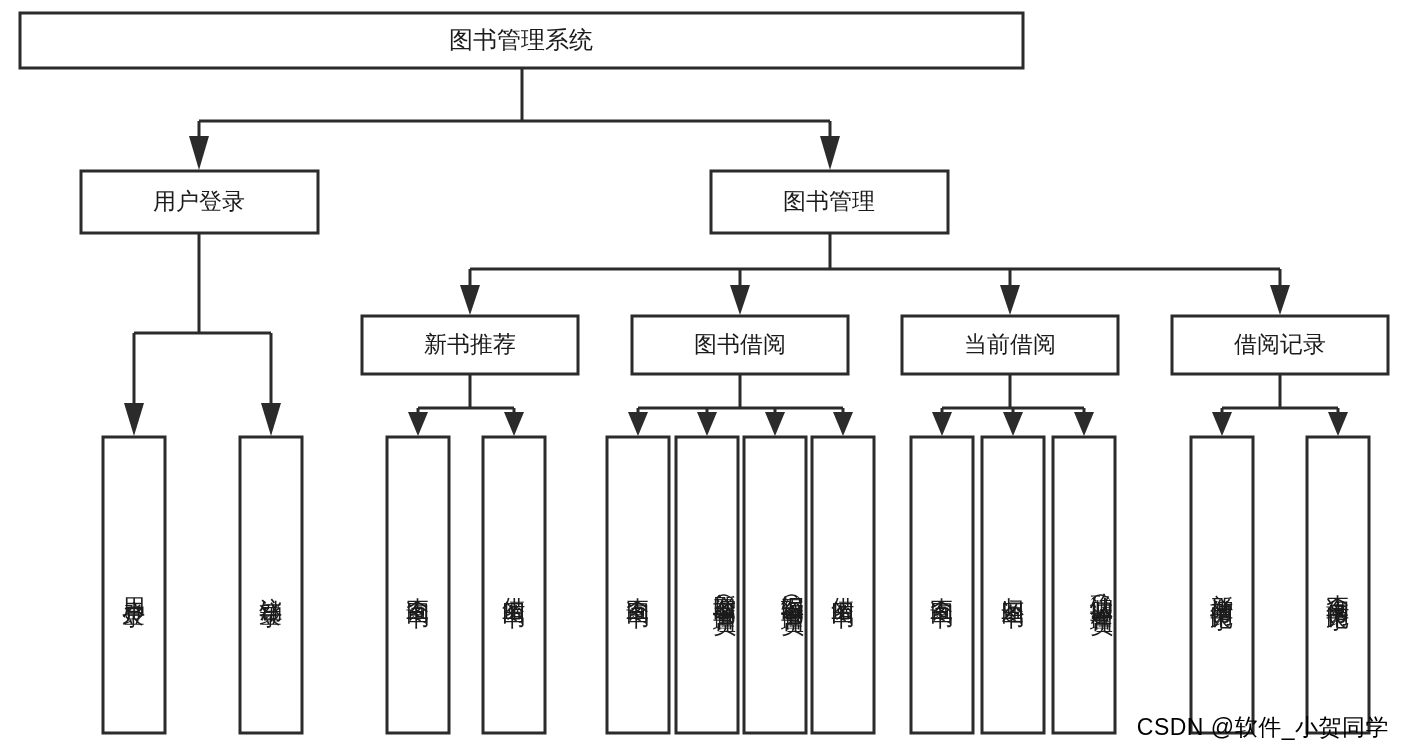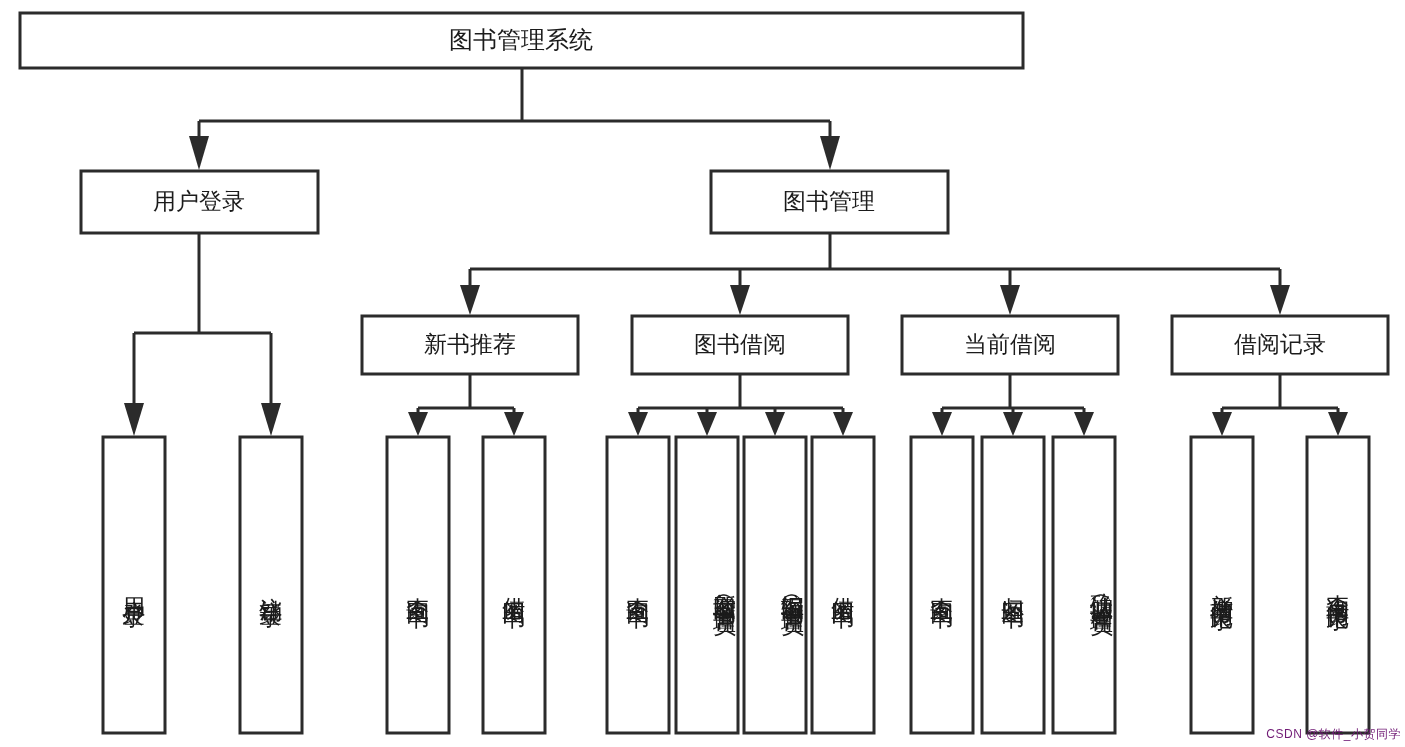--- a/index.html
+++ b/index.html
@@ -62,25 +62,25 @@
     font-family: "Liberation Sans", "DejaVu Sans", sans-serif;
     font-size: 23px;
     line-height: 1.16;
     color: #1b1b1b;
     letter-spacing: 3px;
     white-space: nowrap;
     pointer-events: none;
   }
   #watermark {
     position: absolute;
-    right: 4px;
+    right: 16px;
     bottom: 4px;
     font-family: "Liberation Sans", "DejaVu Sans", sans-serif;
-    font-size: 12px;
-    color: #701a75;
+    font-size: 23px;
+    color: #000000;
     letter-spacing: 0.5px;
     white-space: nowrap;
   }
 </style>
 </head>
 <body>
 
 <div id="diagram-root">
 
   <svg id="flowchart" viewBox="0 0 1405 747">

